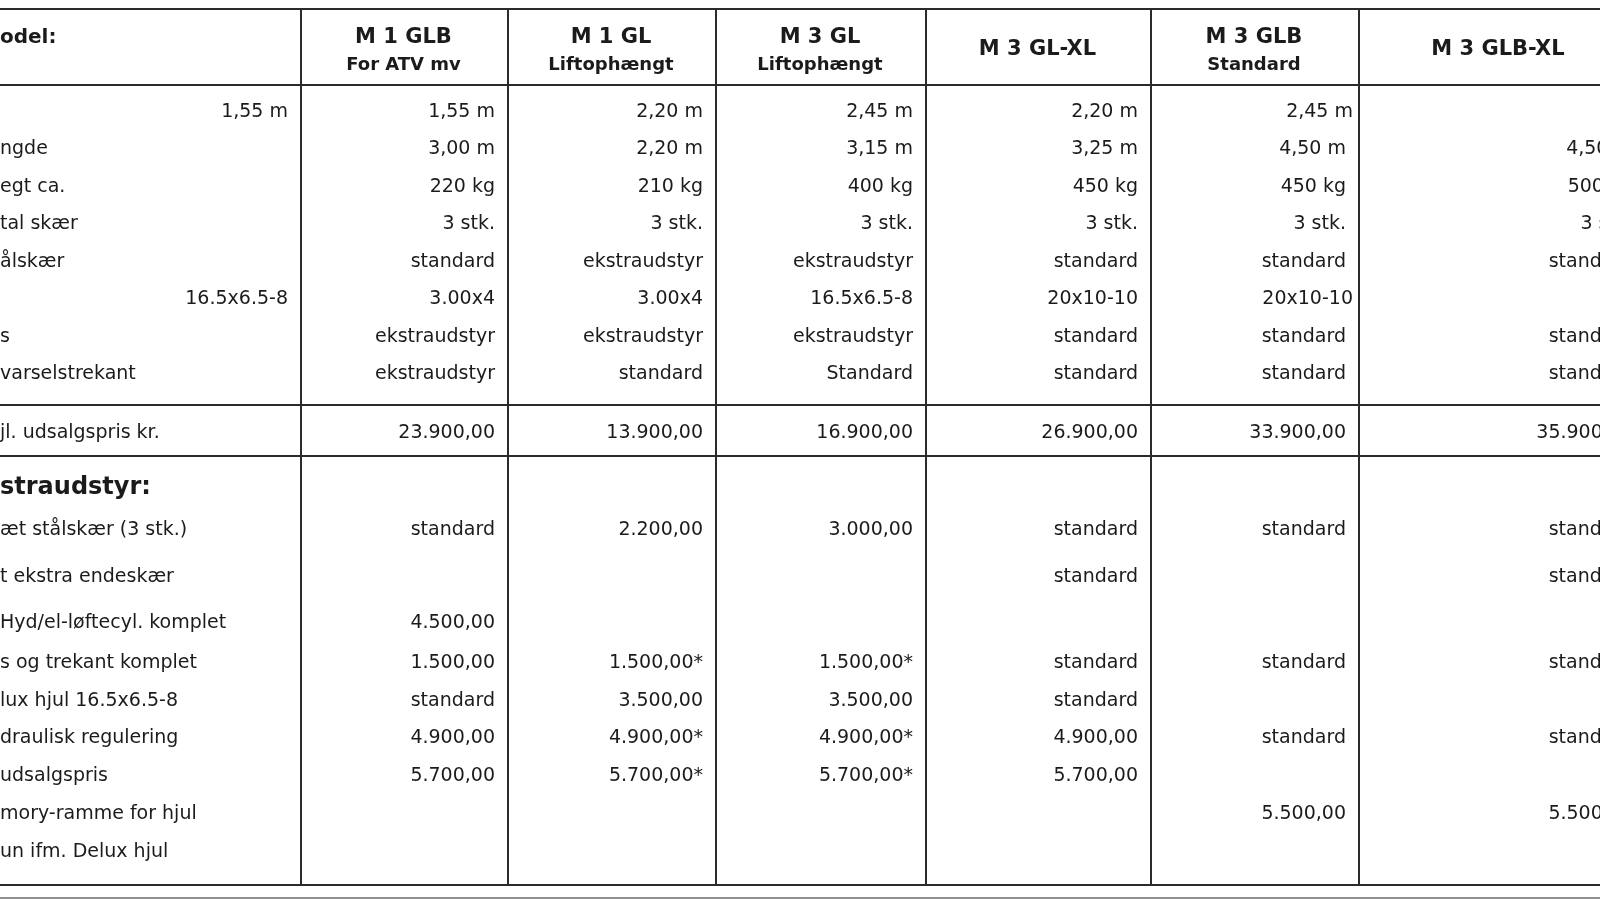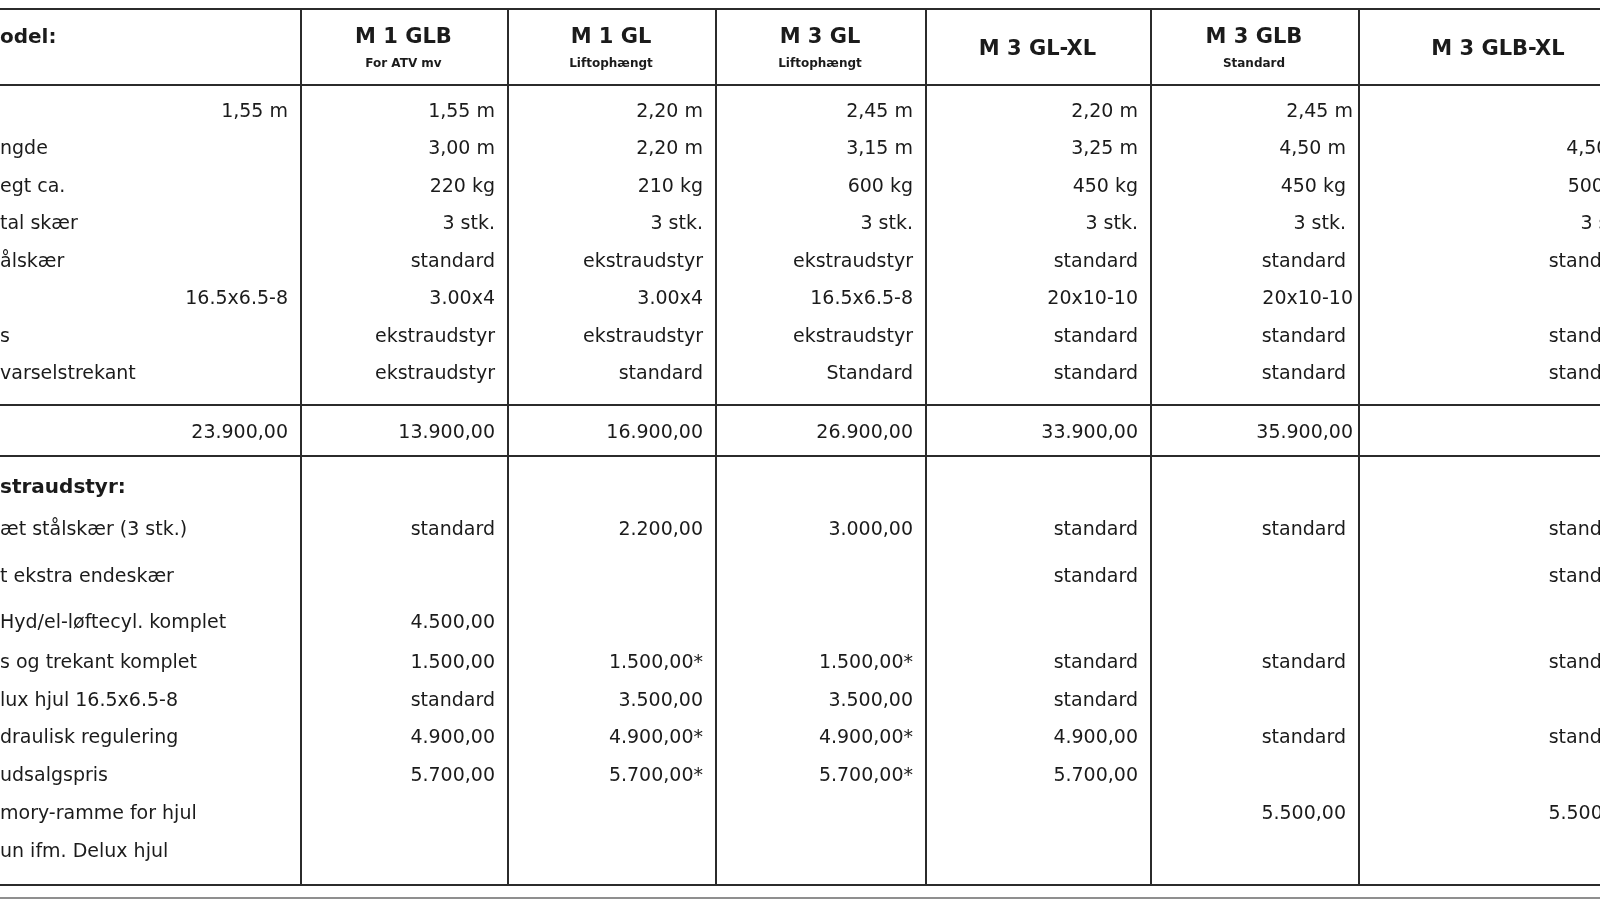--- a/index.html
+++ b/index.html
@@ -12,26 +12,26 @@
   .vline{position:absolute;top:8px;height:878px;width:2px;background:#2b2b2b;}
   .row{display:grid;grid-template-columns:300px 207px 208px 210px 225px 208px 280px;width:1638px;}
   .cell{display:flex;align-items:center;overflow:visible;white-space:nowrap;}
   .lab{justify-content:flex-start;padding-left:0;text-align:center;}
   .val{justify-content:flex-end;text-align:right;padding-right:12px;}
   .val.last{padding-right:5px;}
   .header-row{position:absolute;top:8px;left:0;height:78px;}
   .header-label{font-weight:bold;font-size:20px;align-items:flex-start;padding-top:16px;}
   .col-head{display:flex;flex-direction:column;justify-content:center;align-items:center;padding-top:2px;}
   .col-name{font-weight:bold;font-size:21px;line-height:30px;}
-  .col-sub{font-weight:bold;font-size:12px;line-height:25px;}
+  .col-sub{font-weight:bold;font-size:18px;line-height:25px;}
   .specs{position:absolute;top:91px;left:0;}
   .spec-row{height:37.5px;}
   .price-row{position:absolute;top:404px;left:0;height:53px;}
   .extras{position:absolute;top:456px;left:0;}
-  .extras-heading .lab{font-weight:bold;font-size:20px;padding-top:10px;}
+  .extras-heading .lab{font-weight:bold;font-size:24px;padding-top:10px;}
   .rh50{height:50px;}
   .rh44{height:44px;}
   .rh42{height:42px;}
   .rh38{height:38px;}
   .rh37{height:37px;}
 </style>
 </head>
 <body>
 
 <div class="sheet">
@@ -93,21 +93,21 @@
       <div class="cell val">2,20 m</div>
       <div class="cell val">3,15 m</div>
       <div class="cell val">3,25 m</div>
       <div class="cell val">4,50 m</div>
       <div class="cell val last">4,50 m</div>
     </div>
     <div class="row spec-row">
       <div class="cell lab">egt ca.</div>
       <div class="cell val">220 kg</div>
       <div class="cell val">210 kg</div>
-      <div class="cell val">600 kg</div>
+      <div class="cell val">400 kg</div>
       <div class="cell val">450 kg</div>
       <div class="cell val">450 kg</div>
       <div class="cell val last">500 kg</div>
     </div>
     <div class="row spec-row">
       <div class="cell lab">tal skær</div>
       <div class="cell val">3 stk.</div>
       <div class="cell val">3 stk.</div>
       <div class="cell val">3 stk.</div>
       <div class="cell val">3 stk.</div>
@@ -145,20 +145,21 @@
       <div class="cell val">ekstraudstyr</div>
       <div class="cell val">standard</div>
       <div class="cell val">Standard</div>
       <div class="cell val">standard</div>
       <div class="cell val">standard</div>
       <div class="cell val last">standard</div>
     </div>
   </div>
 
   <div class="row price-row">
+    <div class="cell lab">jl. udsalgspris kr.</div>
     <div class="cell val">23.900,00</div>
     <div class="cell val">13.900,00</div>
     <div class="cell val">16.900,00</div>
     <div class="cell val">26.900,00</div>
     <div class="cell val">33.900,00</div>
     <div class="cell val last">35.900,00</div>
   </div>
 
   <div class="extras">
     <div class="row extras-heading rh50">

